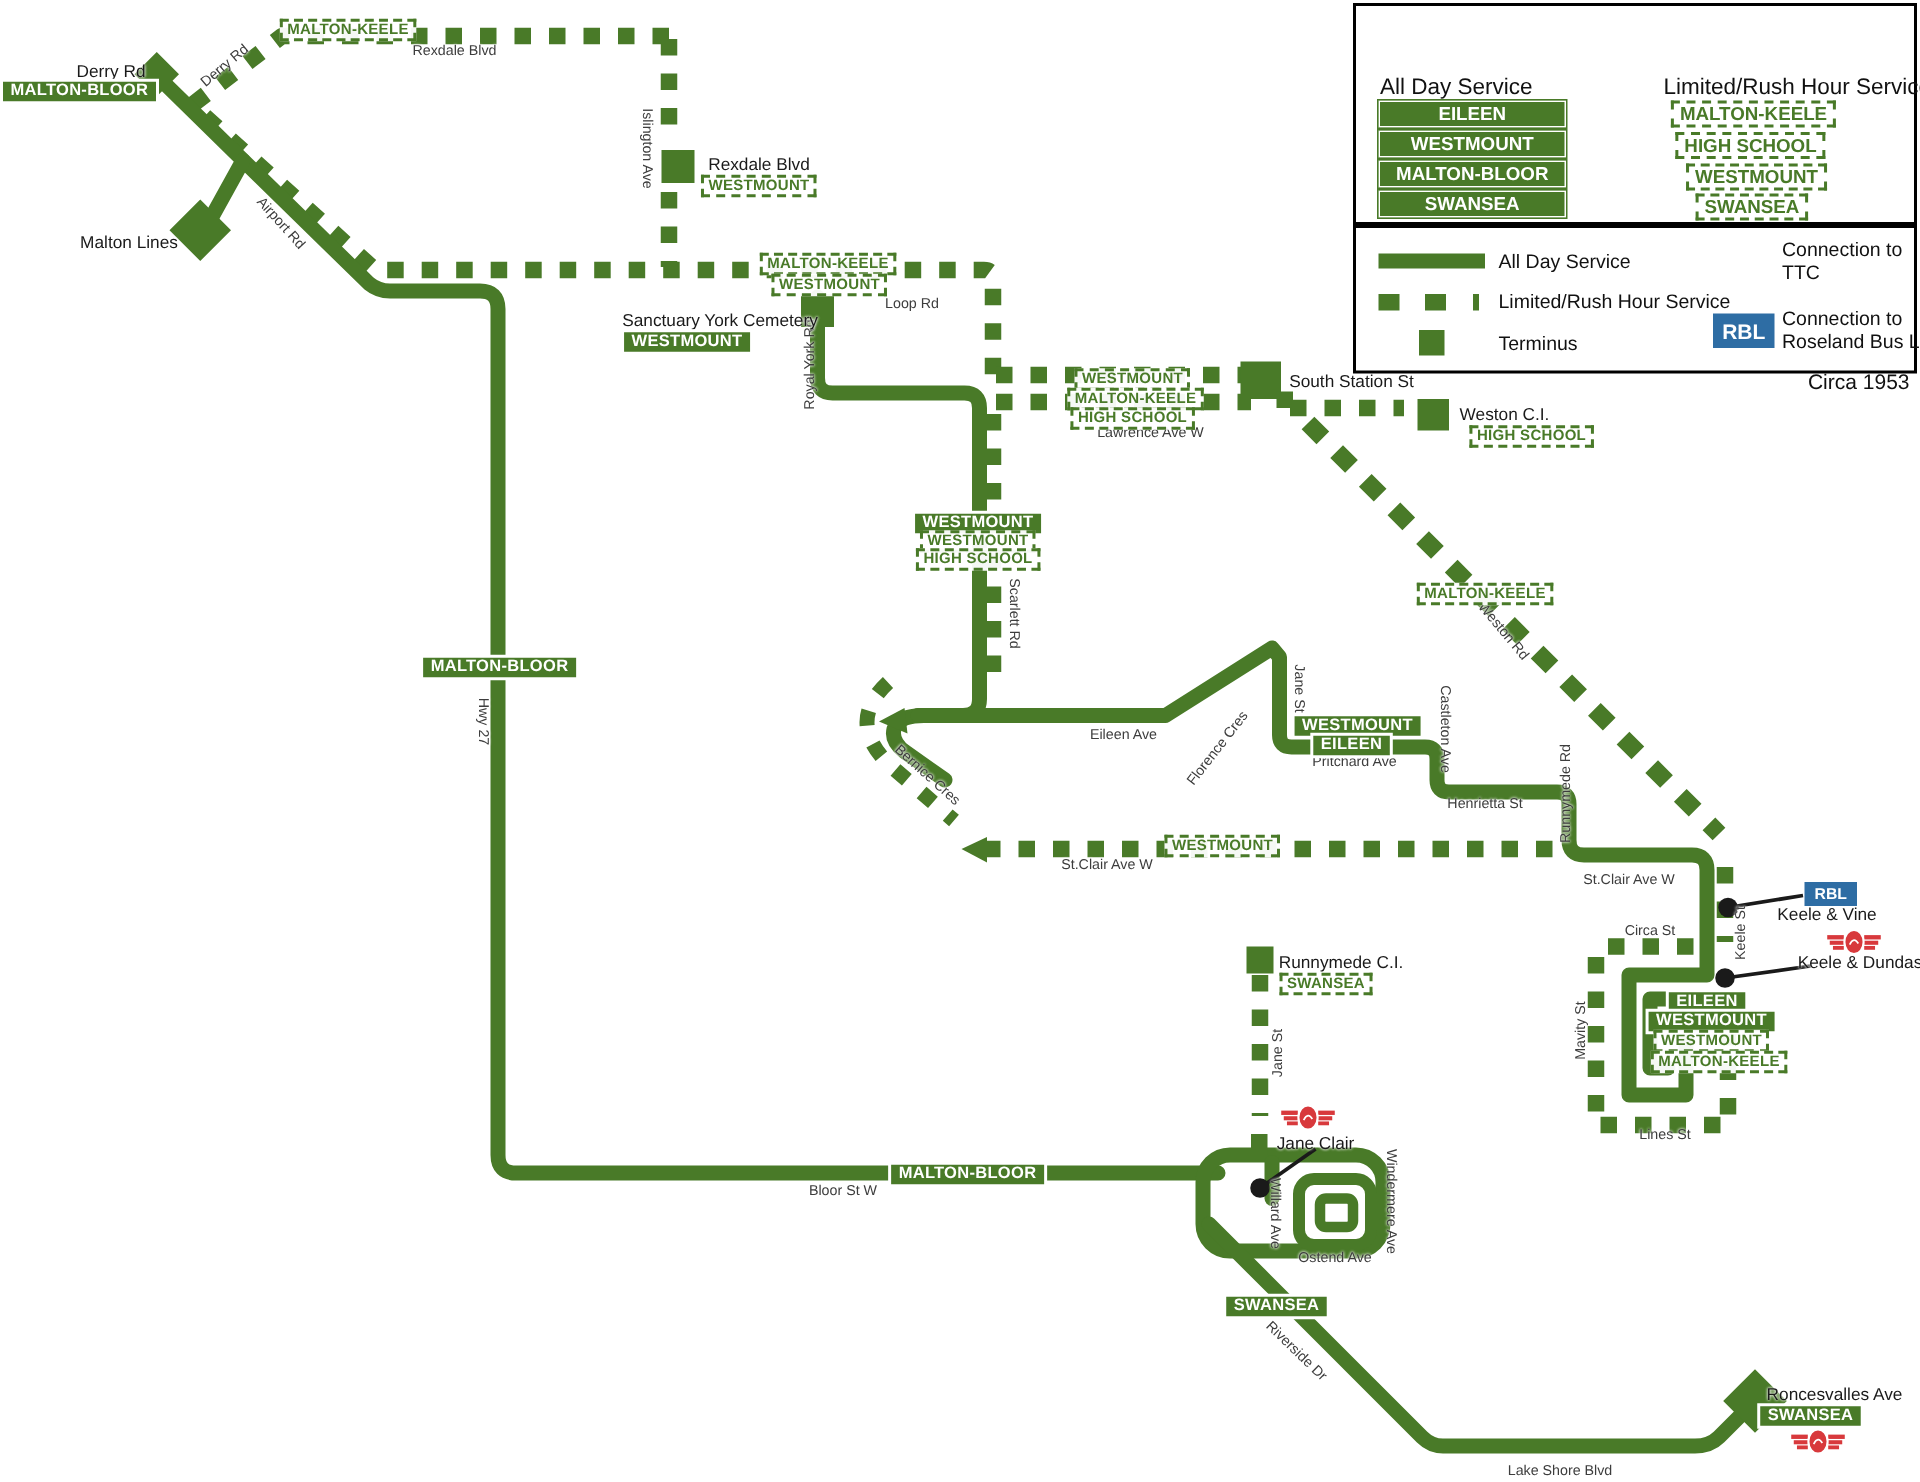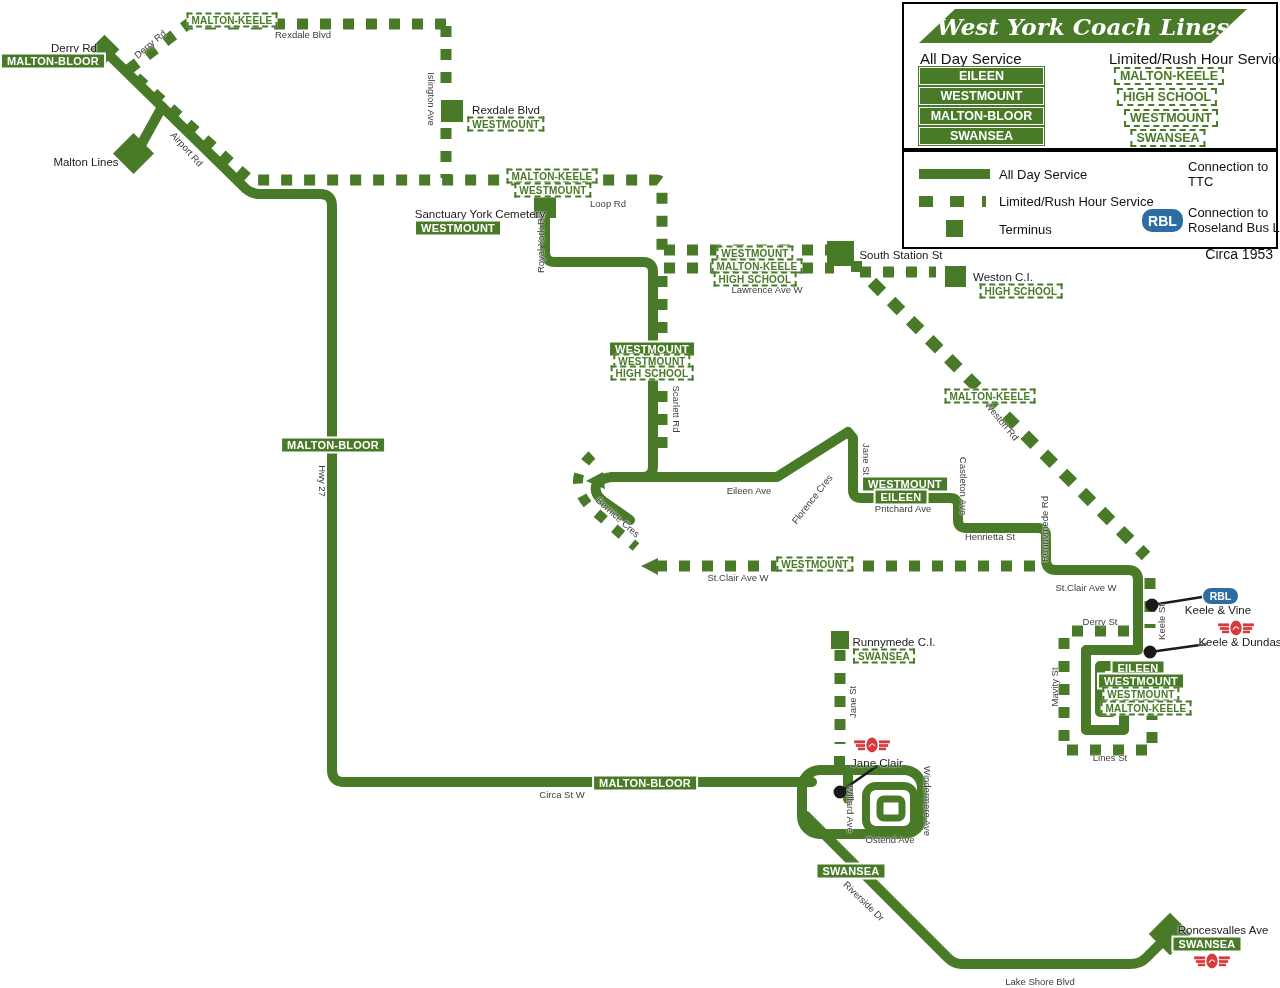--- a/index.html
+++ b/index.html
@@ -28,21 +28,21 @@
   .panel{position:absolute;background:#fff;border:2px solid #000;}
   .banner{position:absolute;left:917px;top:7px;width:328px;height:34px;background:#497a28;
           clip-path:polygon(11% 0,100% 0,89% 100%,0 100%);display:flex;align-items:center;justify-content:center;}
   .banner span{font-family:"DejaVu Serif",serif;font-style:italic;font-weight:bold;color:#fff;font-size:23px;}
   .lg-head{font-size:15px;color:#111;}
   .lg-box{position:absolute;left:917px;width:123px;height:16px;background:#497a28;color:#fff;
           font-weight:bold;font-size:12.5px;text-align:center;line-height:16px;border:1px solid #fff;outline:1px solid #497a28;}
   .lg-dash{font-size:12.5px;font-weight:bold;color:#497a28;border:2px dashed #497a28;padding:0 4px;background:#fff;}
   .leg-txt{font-size:13px;color:#111;}
   .leg-2l{font-size:13px;color:#111;line-height:1.18;}
-  .rbl{background:#2e6da4;color:#fff;font-weight:bold;text-align:center;border-radius:10px;
+  .rbl{background:#2e6da4;color:#fff;font-weight:bold;text-align:center;border-radius:0;
        display:flex;align-items:center;justify-content:center;}
   .circa{font-size:14px;color:#111;}
 </style>
 </head>
 <body>
 
 <div class="stage">
 
   <svg class="map" width="1280" height="988" viewBox="0 0 1280 988">
     <defs>
@@ -129,29 +129,29 @@
   <div class="lbl st" style="left:749px;top:490px">Eileen Ave</div>
   <div class="lbl st" style="left:618px;top:517px;transform:translate(-50%,-50%) rotate(42deg)">Bernice Cres</div>
   <div class="lbl st" style="left:812px;top:499px;transform:translate(-50%,-50%) rotate(-52deg)">Florence Cres</div>
   <div class="lbl st" style="left:866px;top:459px;transform:translate(-50%,-50%) rotate(90deg)">Jane St</div>
   <div class="lbl st" style="left:903px;top:508px">Pritchard Ave</div>
   <div class="lbl st" style="left:963px;top:486px;transform:translate(-50%,-50%) rotate(90deg)">Castleton Ave</div>
   <div class="lbl st" style="left:990px;top:536px">Henrietta St</div>
   <div class="lbl st" style="left:1044px;top:529px;transform:translate(-50%,-50%) rotate(-90deg)">Runnymede Rd</div>
   <div class="lbl st" style="left:738px;top:577px">St.Clair Ave W</div>
   <div class="lbl st" style="left:1086px;top:587px">St.Clair Ave W</div>
-  <div class="lbl st" style="left:1100px;top:621px">Derry St</div>
+  <div class="lbl st" style="left:1100px;top:621px">Circa St</div>
   <div class="lbl st" style="left:1161px;top:622px;transform:translate(-50%,-50%) rotate(-90deg)">Keele St</div>
   <div class="lbl st" style="left:1054px;top:687px;transform:translate(-50%,-50%) rotate(-90deg)">Mavity St</div>
   <div class="lbl st" style="left:1110px;top:757px">Lines St</div>
   <div class="lbl st" style="left:852px;top:702px;transform:translate(-50%,-50%) rotate(-90deg)">Jane St</div>
   <div class="lbl st" style="left:850px;top:809px;transform:translate(-50%,-50%) rotate(90deg)">Willard Ave</div>
   <div class="lbl st" style="left:927px;top:801px;transform:translate(-50%,-50%) rotate(90deg)">Windermere Ave</div>
   <div class="lbl st" style="left:890px;top:839px">Ostend Ave</div>
-  <div class="lbl st" style="left:562px;top:794px">Circa St W</div>
+  <div class="lbl st" style="left:562px;top:794px">Bloor St W</div>
   <div class="lbl st" style="left:864px;top:901px;transform:translate(-50%,-50%) rotate(44deg)">Riverside Dr</div>
   <div class="lbl st" style="left:1040px;top:981px">Lake Shore Blvd</div>
 
   <div class="lbl sta" style="left:74px;top:48px">Derry Rd</div>
   <div class="lbl sta" style="left:86px;top:162px">Malton Lines</div>
   <div class="lbl sta" style="left:506px;top:110px">Rexdale Blvd</div>
   <div class="lbl sta" style="left:480px;top:214px">Sanctuary York Cemetery</div>
   <div class="lbl sta" style="left:901px;top:255px">South Station St</div>
   <div class="lbl sta" style="left:1003px;top:277px">Weston C.I.</div>
   <div class="lbl sta" style="left:894px;top:642px">Runnymede C.I.</div>
@@ -184,23 +184,20 @@
   <div class="lbl bd" style="left:652px;top:373px">HIGH SCHOOL</div>
   <div class="lbl bd" style="left:990px;top:396px">MALTON-KEELE</div>
   <div class="lbl bd" style="left:815px;top:564px">WESTMOUNT</div>
   <div class="lbl bd" style="left:1141px;top:694px">WESTMOUNT</div>
   <div class="lbl bd" style="left:1146px;top:708px">MALTON-KEELE</div>
   <div class="lbl bd" style="left:884px;top:656px">SWANSEA</div>
 
   <div class="lbl rbl" style="left:1203px;top:588px;width:35px;height:16px;font-size:10.5px;transform:none">RBL</div>
 
   <div class="panel" style="left:902px;top:2px;width:372px;height:144px">
-    <div class="banner" style="left:15px;top:5px">
-      <span>West York Coach Lines</span>
-    </div>
     <div class="lbl lg-head" style="left:16px;top:54px;transform:translate(0,-50%)">All Day Service</div>
     <div class="lg-box" style="left:15px;top:63px">EILEEN</div>
     <div class="lg-box" style="left:15px;top:83px">WESTMOUNT</div>
     <div class="lg-box" style="left:15px;top:103px">MALTON-BLOOR</div>
     <div class="lg-box" style="left:15px;top:123px">SWANSEA</div>
     <div class="lbl lg-head" style="left:205px;top:54px;transform:translate(0,-50%)">Limited/Rush Hour Service</div>
     <div class="lbl lg-dash" style="left:265px;top:72px">MALTON-KEELE</div>
     <div class="lbl lg-dash" style="left:263px;top:93px">HIGH SCHOOL</div>
     <div class="lbl lg-dash" style="left:267px;top:114px">WESTMOUNT</div>
     <div class="lbl lg-dash" style="left:264px;top:134px">SWANSEA</div>

